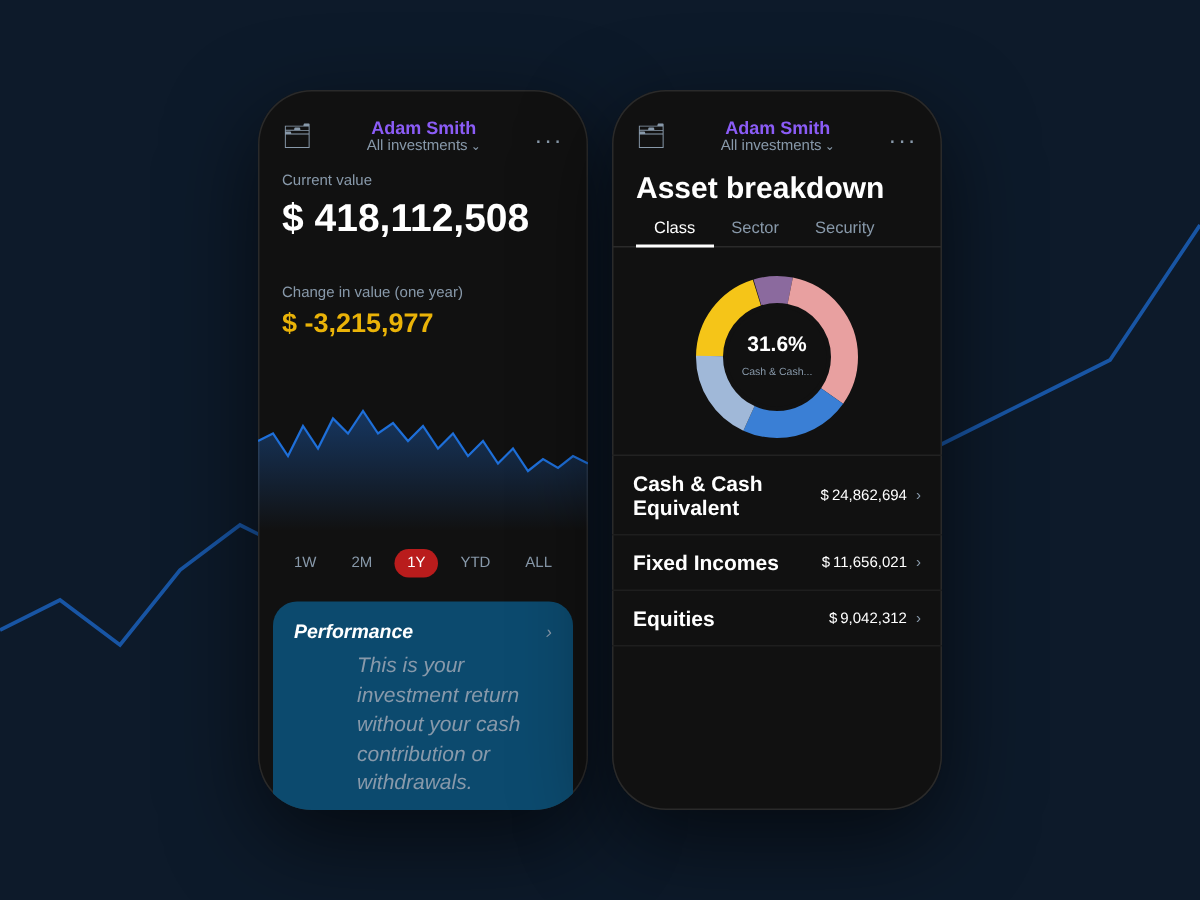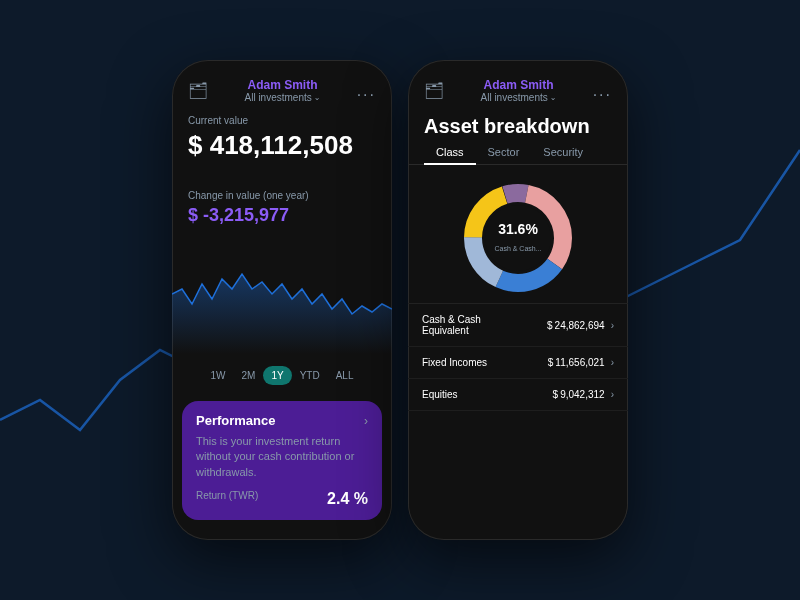--- a/index.html
+++ b/index.html
@@ -100,21 +100,21 @@
     }
 
     .change-label {
       color: #8899aa;
       font-size: 10px;
       padding: 4px 16px 2px;
       margin-top: 17px;
     }
 
     .change-value {
-      color: #8b5cf6;
+      color: #eab308;
       font-size: 18px;
       font-weight: 600;
       padding: 2px 16px 8px;
     }
 
     
     .chart-area {
       width: 100%;
       height: 120px;
       position: relative;
@@ -122,44 +122,45 @@
     }
 
     .chart-area svg {
       width: 100%;
       height: 100%;
     }
 
     
     .time-periods {
       display: flex;
-      justify-content: center;
+      justify-content: space-between;
       padding: 8px 16px;
       margin-top: 4px;
     }
 
     .time-btn {
       color: #8899aa;
       font-size: 10px;
       padding: 4px 8px;
       border-radius: 12px;
       cursor: pointer;
     }
 
     .time-btn.active {
-      background: #0f766e;
+      background: #b91c1c;
       color: #ffffff;
     }
 
     
     .perf-card {
-      background: #4c1d95;
+      background: #0c4a6e;
       border-radius: 16px;
       margin: 8px 10px;
       padding: 12px 14px;
+      font-style: italic;
     }
 
     .perf-header {
       display: flex;
       justify-content: space-between;
       align-items: center;
       margin-bottom: 6px;
     }
 
     .perf-title {
@@ -168,23 +169,24 @@
       font-weight: 600;
     }
 
     .perf-arrow {
       color: #8899aa;
       font-size: 12px;
     }
 
     .perf-desc {
       color: #8899aa;
-      font-size: 11px;
+      font-size: 14px;
       line-height: 1.4;
       margin-bottom: 10px;
+      margin-left: 42px;
     }
 
     .perf-return {
       display: flex;
       justify-content: space-between;
       align-items: flex-start;
     }
 
     .perf-return-label {
       color: #8899aa;
@@ -276,22 +278,22 @@
     .asset-item {
       display: flex;
       justify-content: space-between;
       align-items: center;
       padding: 10px 14px;
       border-bottom: 1px solid #1e1e1e;
     }
 
     .asset-name {
       color: #ffffff;
-      font-size: 10px;
-      font-weight: 400;
+      font-size: 14px;
+      font-weight: 700;
     }
 
     .asset-right {
       display: flex;
       align-items: center;
       gap: 6px;
     }
 
     .asset-value {
       color: #ffffff;

